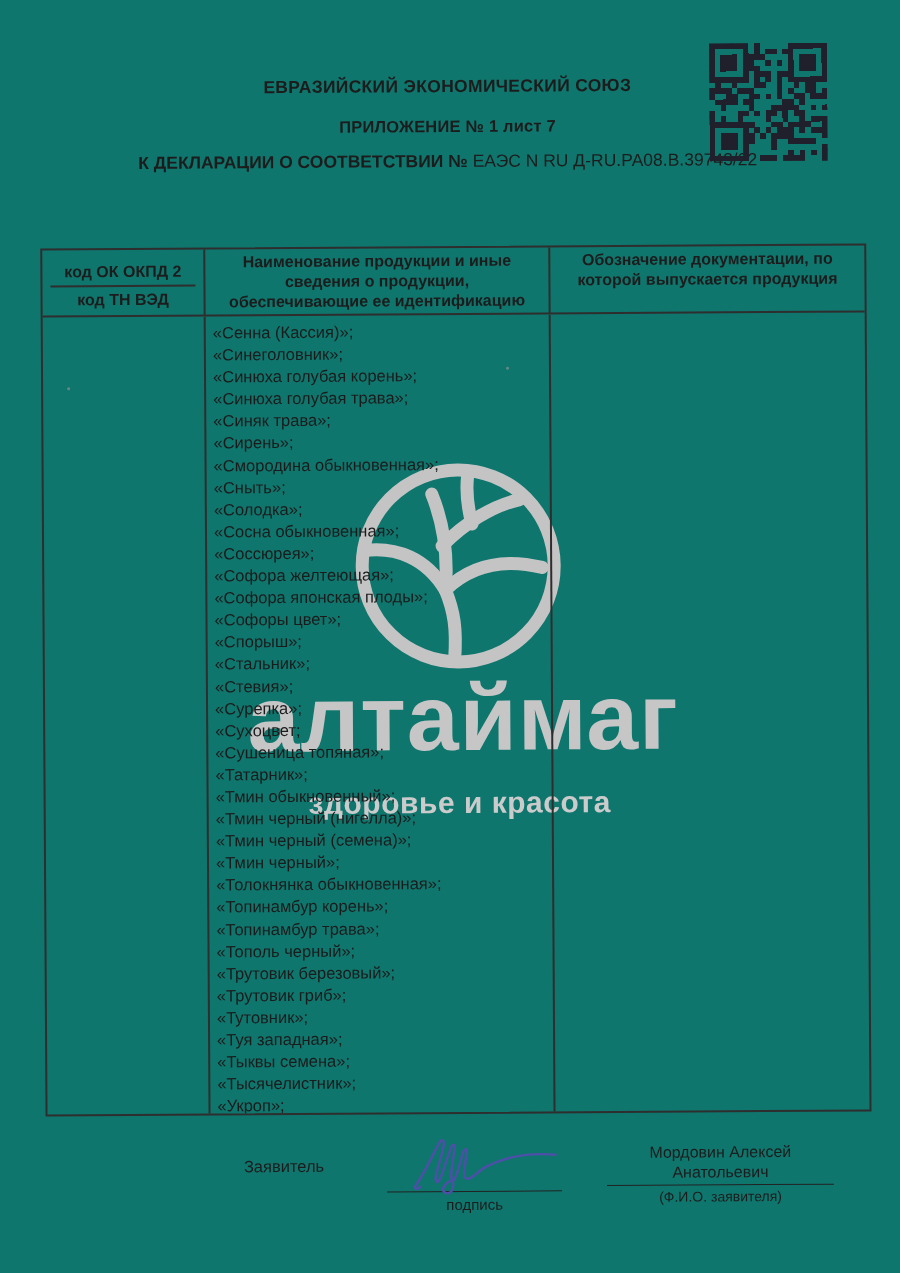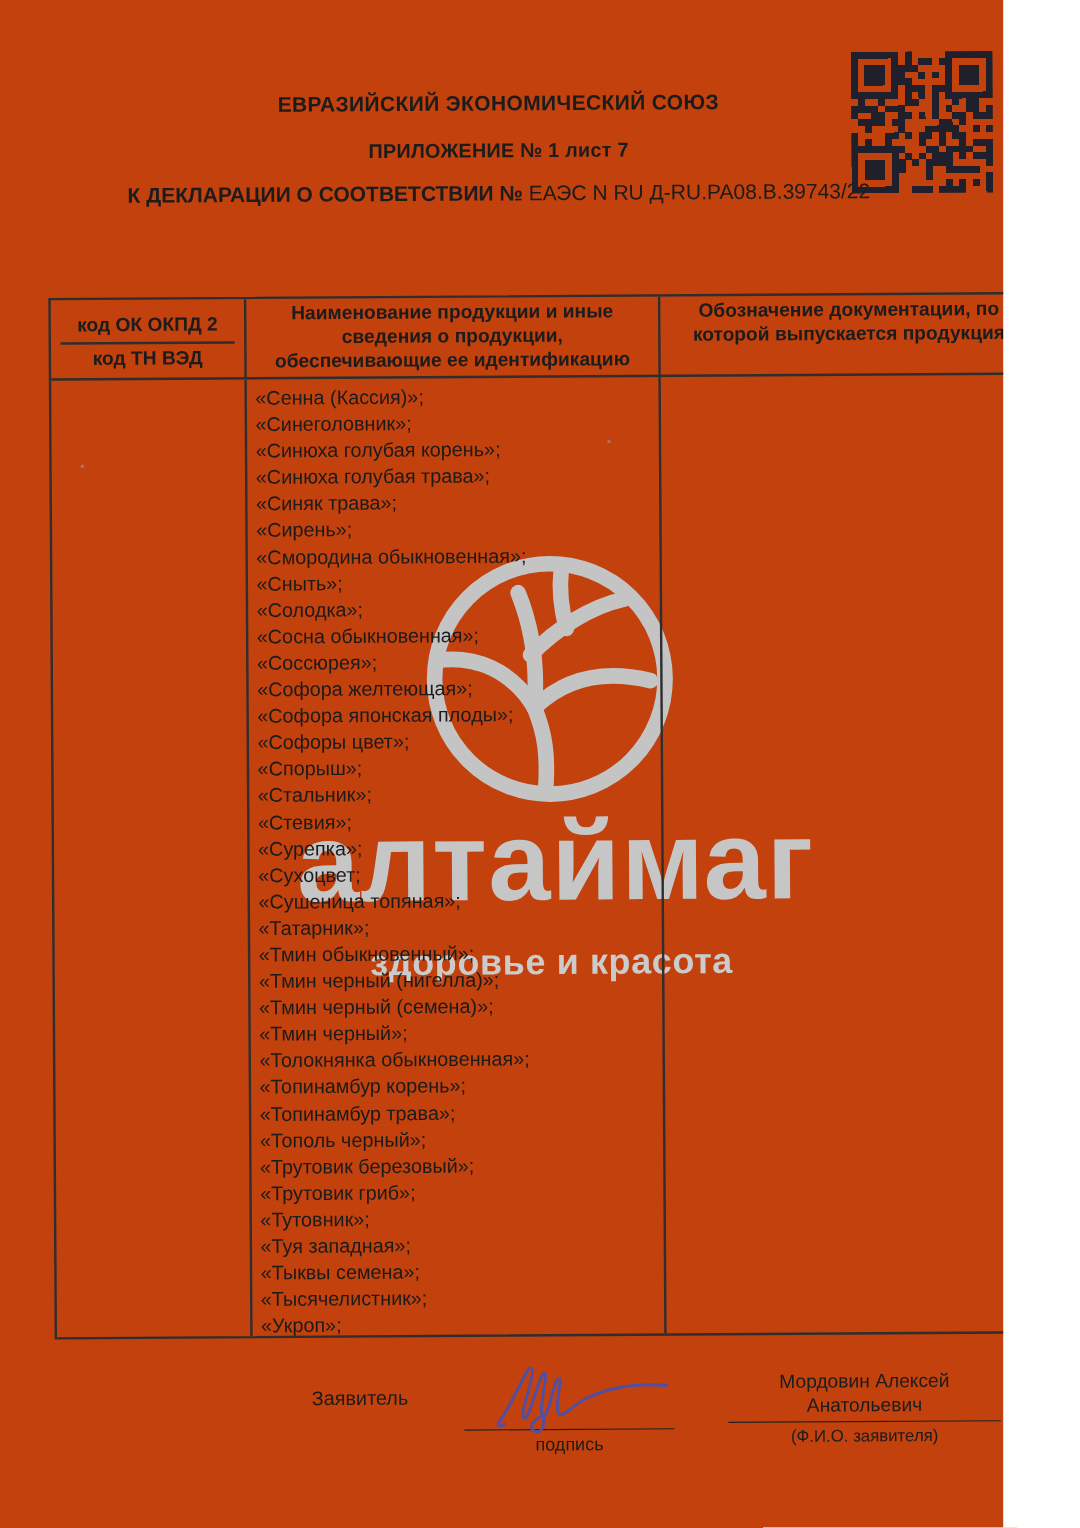--- a/index.html
+++ b/index.html
@@ -1,17 +1,17 @@
 <!DOCTYPE html>
 <html><head>
 <meta charset="utf-8">
 <style>
   html,body{margin:0;padding:0;background:#ffffff;}
   .page{
-    position:relative;width:836px;height:1273px;background:#c2410c;
+    position:relative;width:900px;height:1273px;background:#0f766e;
     font-family:"Liberation Sans", sans-serif;color:#1c1c1c;overflow:hidden;
   }
   .sheet{position:absolute;inset:0;transform:rotate(-0.35deg);transform-origin:50% 42%;}
 
   
   .hdr-title{position:absolute;top:76px;left:0;width:100%;text-align:center;
     font-size:17.5px;font-weight:bold;letter-spacing:.3px;}
   .hdr-subtitle{position:absolute;top:117px;left:0;width:100%;text-align:center;
     font-size:16.5px;font-weight:bold;letter-spacing:.2px;}
   .hdr-decl{position:absolute;top:151px;left:0;width:100%;text-align:center;
@@ -43,21 +43,21 @@
   .code-sep{border-top:2px solid #2e2e2e;margin:3px 2px;}
   .t-body{height:797px;overflow:hidden;}
   .b-cell{border-right:2px solid #2e2e2e;box-sizing:border-box;height:100%;}
   .b-cell:last-child{border-right:none;}
   .products{padding:5px 0 0 7px;text-align:left;}
   .products div{font-size:16.5px;line-height:22.1px;white-space:nowrap;color:#1b1b1b;}
 
   .speck{position:absolute;width:3px;height:3px;border-radius:50%;background:#9a9a9a;opacity:.6;z-index:1;}
 
   
-  .ft-applicant{position:absolute;left:256px;top:1156px;font-size:16.5px;}
+  .ft-applicant{position:absolute;left:240px;top:1156px;font-size:16.5px;}
   .sig{position:absolute;left:392px;top:1133px;width:185px;height:64px;z-index:2;}
   .sig-line{position:absolute;left:383px;top:1191px;width:175px;border-top:1.6px solid #222;}
   .sig-caption{position:absolute;left:383px;top:1196px;width:175px;text-align:center;font-size:15px;}
   .fio{position:absolute;left:603px;top:1144px;width:227px;text-align:center;font-size:16px;line-height:20px;}
   .fio-line{position:absolute;left:603px;top:1186px;width:227px;border-top:1.6px solid #222;}
   .fio-caption{position:absolute;left:603px;top:1190px;width:227px;text-align:center;font-size:14px;}
 </style>
 </head>
 <body>
 

